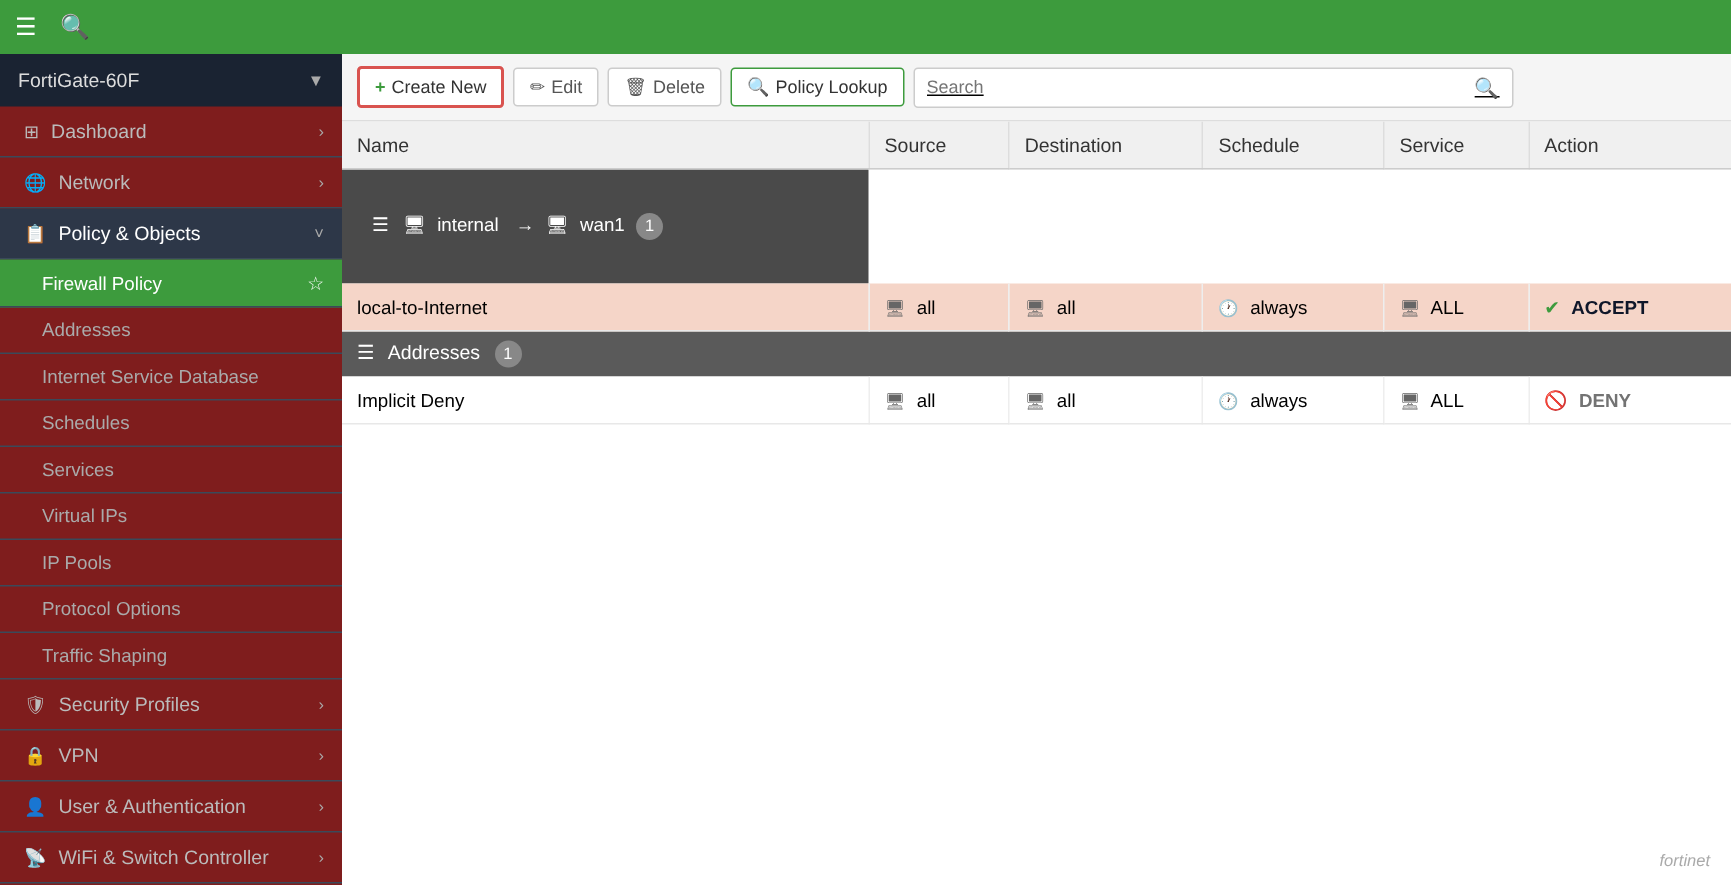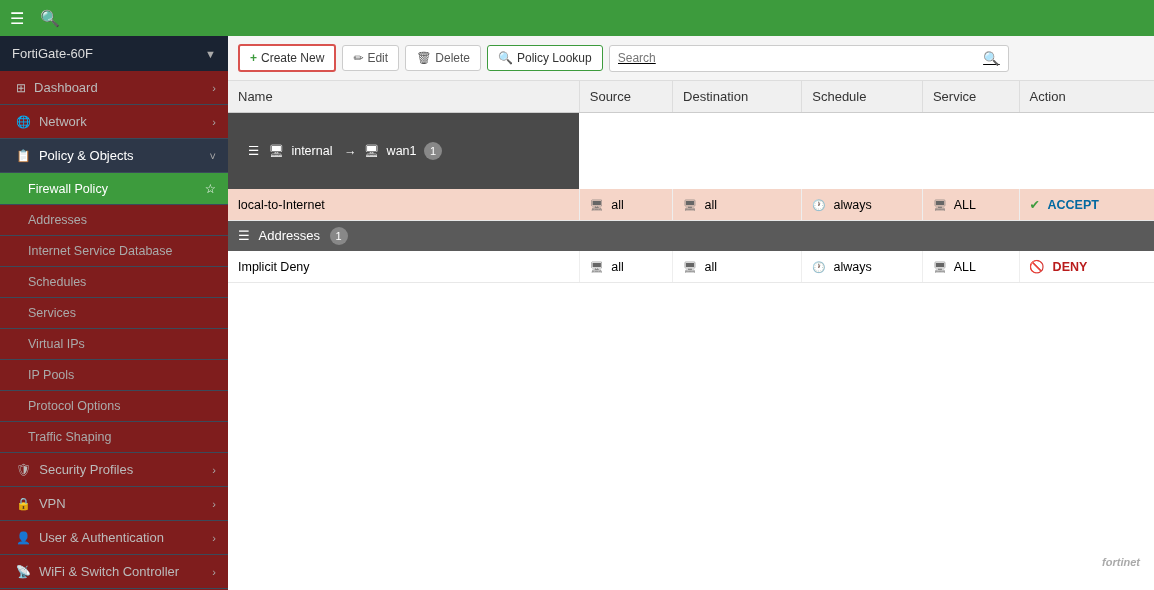--- a/index.html
+++ b/index.html
@@ -197,39 +197,38 @@
       border-bottom: 1px solid #e8e8e8;
       border-right: 1px solid #eee;
       font-size: 12.5px;
       vertical-align: middle;
     }
     .policy-row td:last-child { border-right: none; }
     .policy-row.highlighted { background: #f5d5c8; }
     .policy-row.normal { background: #fff; }
 
     .cell-icon { color: #666; font-size: 11px; margin-right: 4px; }
-    .accept-text { color: #0369a1; font-weight: bold; }
-    .deny-text { color: #b91c1c; font-weight: bold; }
+    .accept-text { color: #0f172a; font-weight: bold; }
+    .deny-text { color: #737373; font-weight: bold; }
     .accept-icon { color: #3d9b3d; margin-right: 4px; }
     .deny-icon { color: #d9534f; margin-right: 4px; }
 
     .implicit-header td {
       background: #5a5a5a;
       color: #fff;
       padding: 6px 10px;
     }
 
     .fortinet-logo {
       position: fixed;
-      bottom: 22px;
+      bottom: 10px;
       right: 14px;
       color: #aaa;
       font-size: 11px;
       font-style: italic;
-      font-weight: bold;
     }
     .chevron { font-size: 11px; color: #aaa; }
   </style>
 </head>
 <body>
 
 <div class="topbar">
   <span class="topbar-icon">☰</span>
   <span class="topbar-icon">🔍</span>
 </div>

